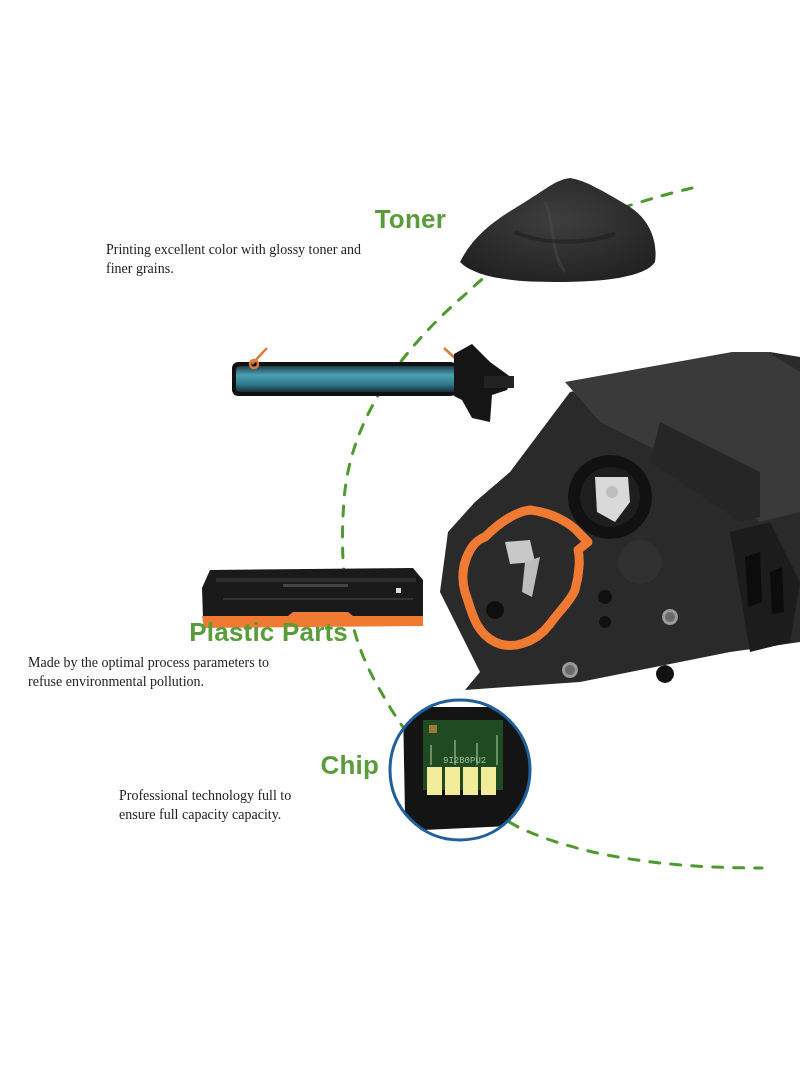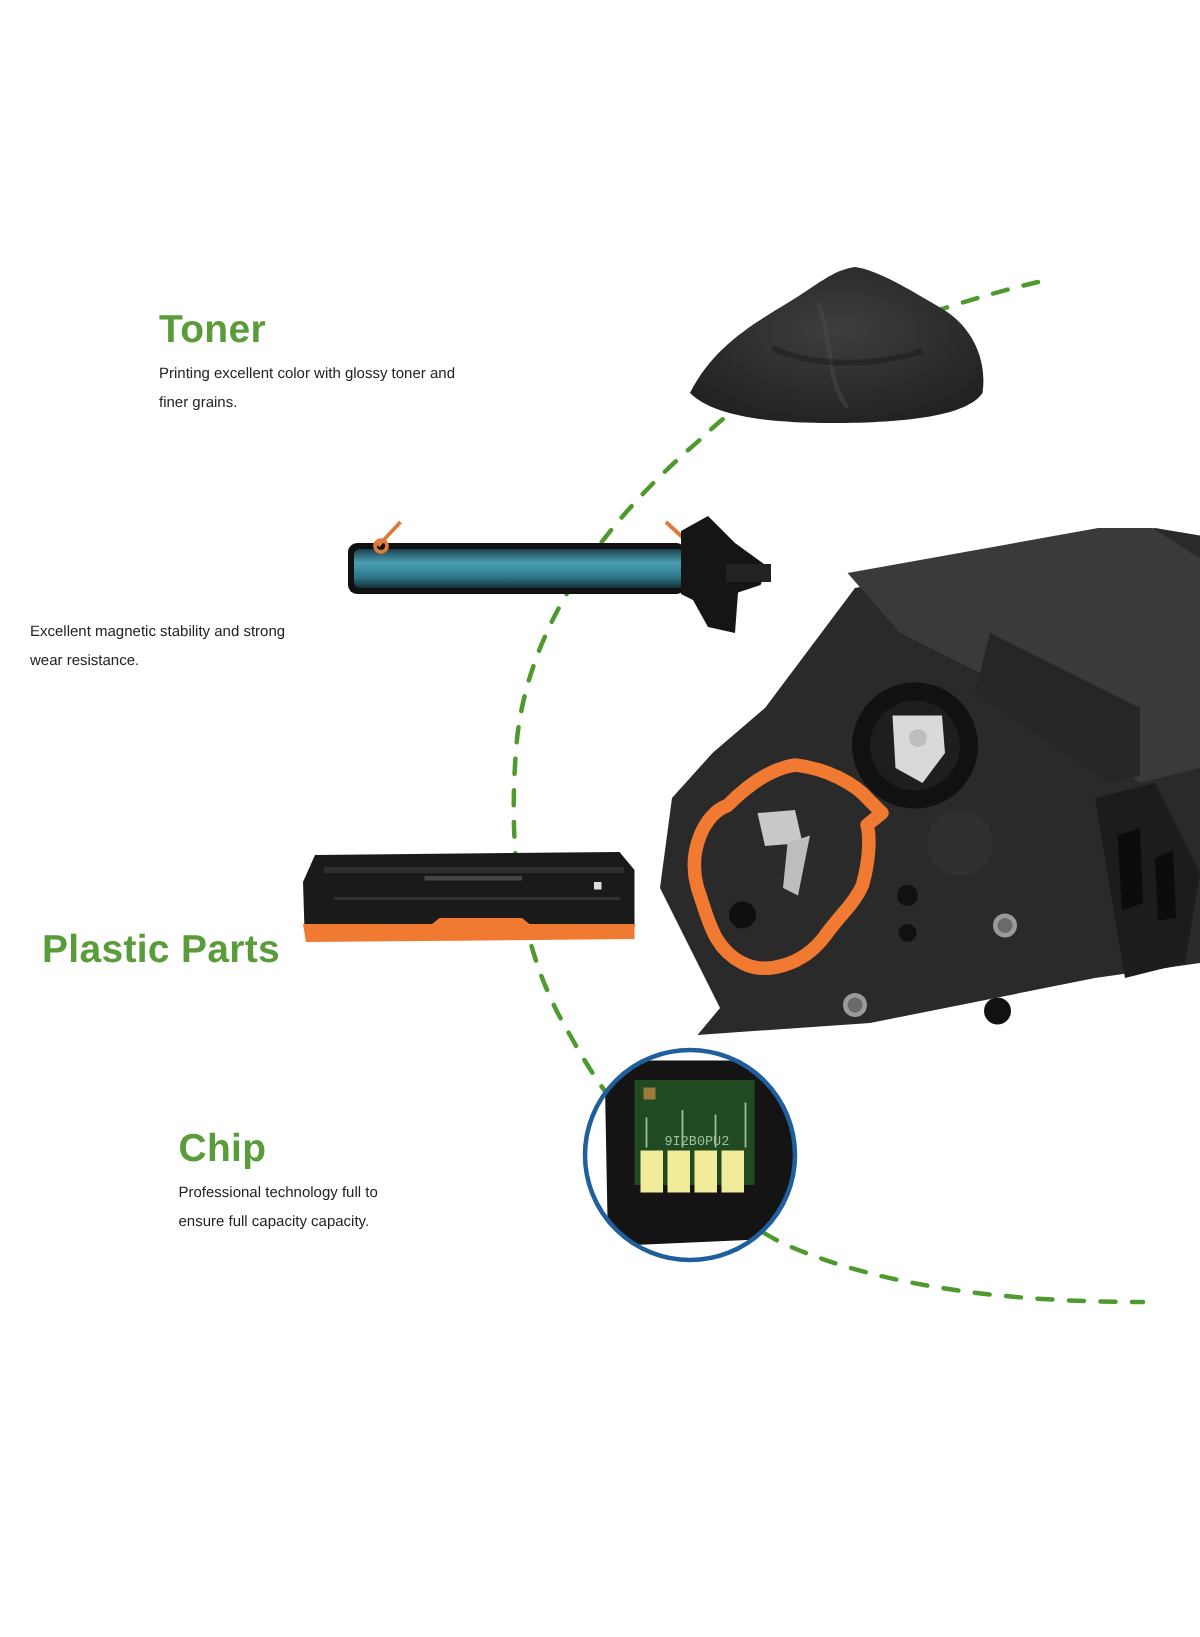--- a/index.html
+++ b/index.html
@@ -23,26 +23,28 @@
     .feature {
       position: absolute;
     }
     .feature h2 {
       margin: 0;
       font-weight: bold;
       color: #5a9b3a;
       font-size: 26px;
       line-height: 30px;
       letter-spacing: 0.2px;
+      text-align: right;
     }
     .feature p {
       margin: 6px 0 0 0;
       color: #222222;
-      font-size: 10px;
+      font-size: 14px;
       line-height: 19px;
+      font-family: Liberation Serif, serif;
     }
     #f-toner   { left: 106px; top: 204px; width: 340px; }
     #f-roller  { left: 20px;  top: 406px; width: 300px; }
     #f-plastic { left: 28px;  top: 617px; width: 320px; }
     #f-chip    { left: 119px; top: 750px; width: 260px; }
 
     .illus {
       position: absolute;
     }
     #toner-powder { left: 455px; top: 172px; width: 205px; height: 115px; }
@@ -146,28 +148,28 @@
 
 <div class="feature" id="f-toner">
   <h2>Toner</h2>
   <p>
     <span>Printing excellent color with glossy toner and</span><br>
     <span>finer grains.</span>
   </p>
 </div>
 
 <div class="feature" id="f-roller">
-  <p>
-    <span>Excellent magnetic stability and strong</span><br>
-    <span>wear resistance.</span>
-  </p>
 </div>
 
 <div class="feature" id="f-plastic">
   <h2>Plastic Parts</h2>
+  <p>
+    <span>Made by the optimal process parameters to</span><br>
+    <span>refuse environmental pollution.</span>
+  </p>
 </div>
 
 <div class="feature" id="f-chip">
   <h2>Chip</h2>
   <p>
     <span>Professional technology full to</span><br>
     <span>ensure full capacity capacity.</span>
   </p>
 </div>
 

